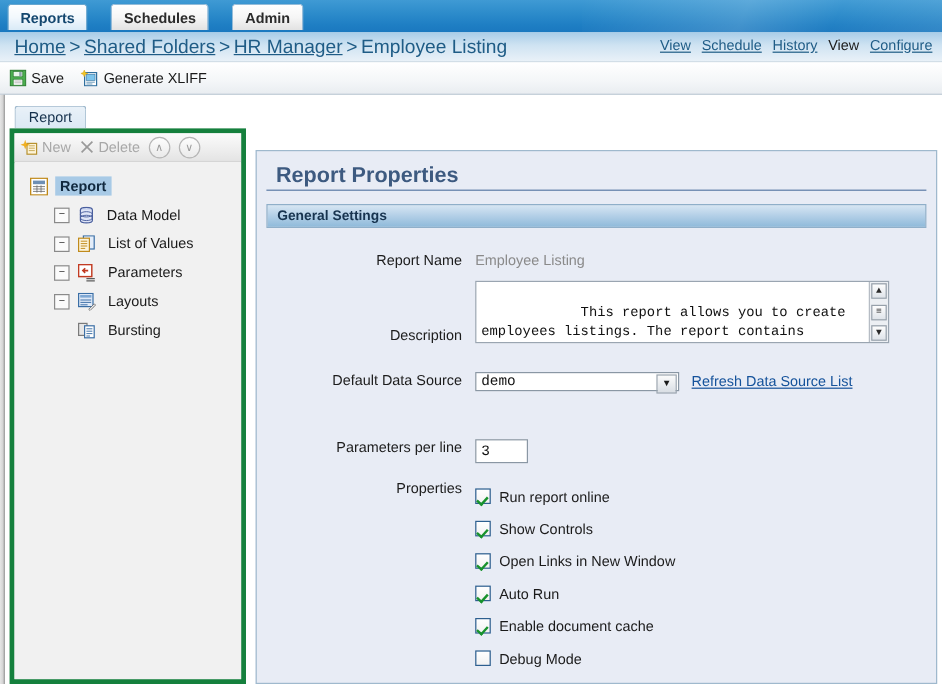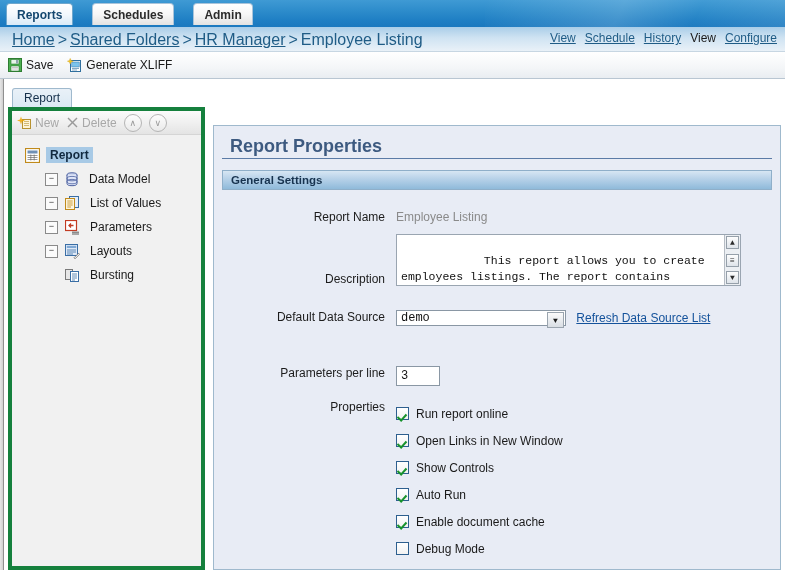--- a/index.html
+++ b/index.html
@@ -667,25 +667,25 @@
       <div class="frow">
         <div class="flabel">Properties</div>
         <div class="fvalue">
           <div class="cklist">
             <div class="ckrow">
               <span class="ckbox checked"></span>
               <span>Run report online</span>
             </div>
             <div class="ckrow">
               <span class="ckbox checked"></span>
-              <span>Open Links in New Window</span>
+              <span>Show Controls</span>
             </div>
             <div class="ckrow">
               <span class="ckbox checked"></span>
-              <span>Show Controls</span>
+              <span>Open Links in New Window</span>
             </div>
             <div class="ckrow">
               <span class="ckbox checked"></span>
               <span>Auto Run</span>
             </div>
             <div class="ckrow">
               <span class="ckbox checked"></span>
               <span>Enable document cache</span>
             </div>
             <div class="ckrow">

